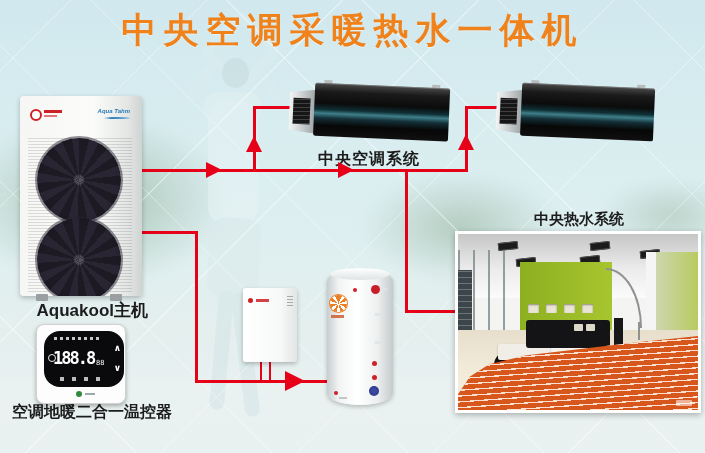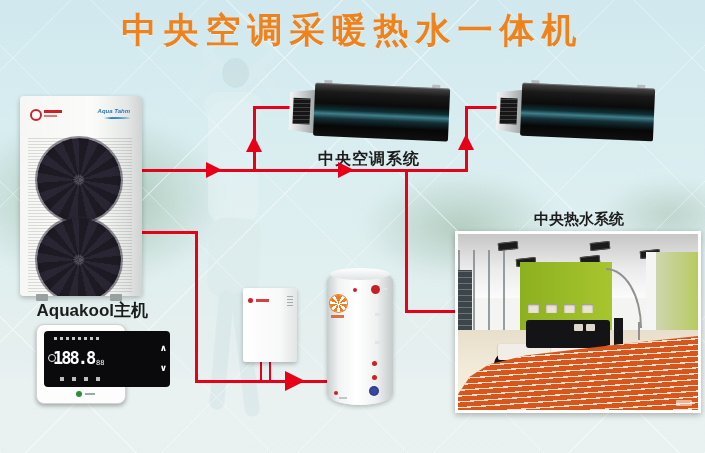--- a/index.html
+++ b/index.html
@@ -46,21 +46,21 @@
   .mu-logo-bar{position:absolute;left:24px;top:14px;width:18px;height:3px;background:#cf2026;}
   .mu-logo-bar2{position:absolute;left:24px;top:19px;width:13px;height:2px;background:#e0767a;}
   .mu-bluelogo{position:absolute;right:12px;top:12px;font-size:6px;color:#2a7ab8;font-style:italic;font-weight:700;}
   .mu-swoosh{position:absolute;right:12px;top:21px;width:27px;height:2px;border-radius:50%;
     background:linear-gradient(90deg,transparent,#2a7ab8 30%,#7db7dd);}
   .mu-foot{position:absolute;top:198px;width:12px;height:7px;background:#9aa0a2;border-radius:1px;}
 
   
   .thermo{position:absolute;left:36px;top:324px;width:88px;height:78px;background:#fdfdfd;border:1px solid #d2d2d2;
     border-radius:8px;box-shadow:0 2px 4px rgba(0,0,0,.3);z-index:4;}
-  .th-screen{position:absolute;left:7px;top:6px;width:80px;height:56px;background:#0a0a0d;border-radius:4px;padding-left:46px;}
+  .th-screen{position:absolute;left:7px;top:6px;width:80px;height:56px;background:#0a0a0d;border-radius:16px;}
   .th-toprow{position:absolute;left:10px;top:6px;width:46px;height:3px;opacity:.85;
     background:repeating-linear-gradient(90deg,#e8e8e8 0 3px,transparent 3px 6px);}
   .th-power{position:absolute;left:4px;top:23px;width:6px;height:6px;border:1px solid #eee;border-radius:50%;}
   .th-digits{position:absolute;left:9px;top:17px;font-family:"DejaVu Sans Mono",monospace;font-weight:700;
     font-size:17px;color:#fff;letter-spacing:-2px;}
   .th-sub{position:absolute;left:52px;top:28px;font-family:"DejaVu Sans Mono",monospace;font-size:7px;color:#fff;text-align:right;}
   .th-up{position:absolute;right:3px;top:12px;font-size:9px;color:#fff;font-weight:700;}
   .th-dn{position:absolute;right:3px;top:32px;font-size:9px;color:#fff;font-weight:700;}
   .th-botrow{position:absolute;left:16px;top:46px;width:42px;height:4px;opacity:.85;
     background:repeating-linear-gradient(90deg,#ddd 0 4px,transparent 4px 12px);}
@@ -204,20 +204,21 @@
       <div class="th-power"></div>
       <div class="th-digits">188.8</div>
       <div class="th-sub">88</div>
       <div class="th-up">∧</div>
       <div class="th-dn">∨</div>
       <div class="th-botrow"></div>
     </div>
     <div class="th-brand"></div>
     <div class="th-brandbar"></div>
   </div>
+  <div class="lbl" style="left:2px;top:402px;width:170px;font-size:16px;">空调地暖二合一温控器</div>
 
   <div class="du" style="left:289px;top:85px;">
     <div class="du-bk" style="left:34px;"></div>
     <div class="du-bk" style="right:10px;"></div>
     <div class="du-cap">
       <div class="du-capgrille"></div>
     </div>
     <div class="du-body"></div>
   </div>
   <div class="lbl" style="left:304px;top:149px;width:116px;font-size:16px;letter-spacing:1px;">中央空调系统</div>

